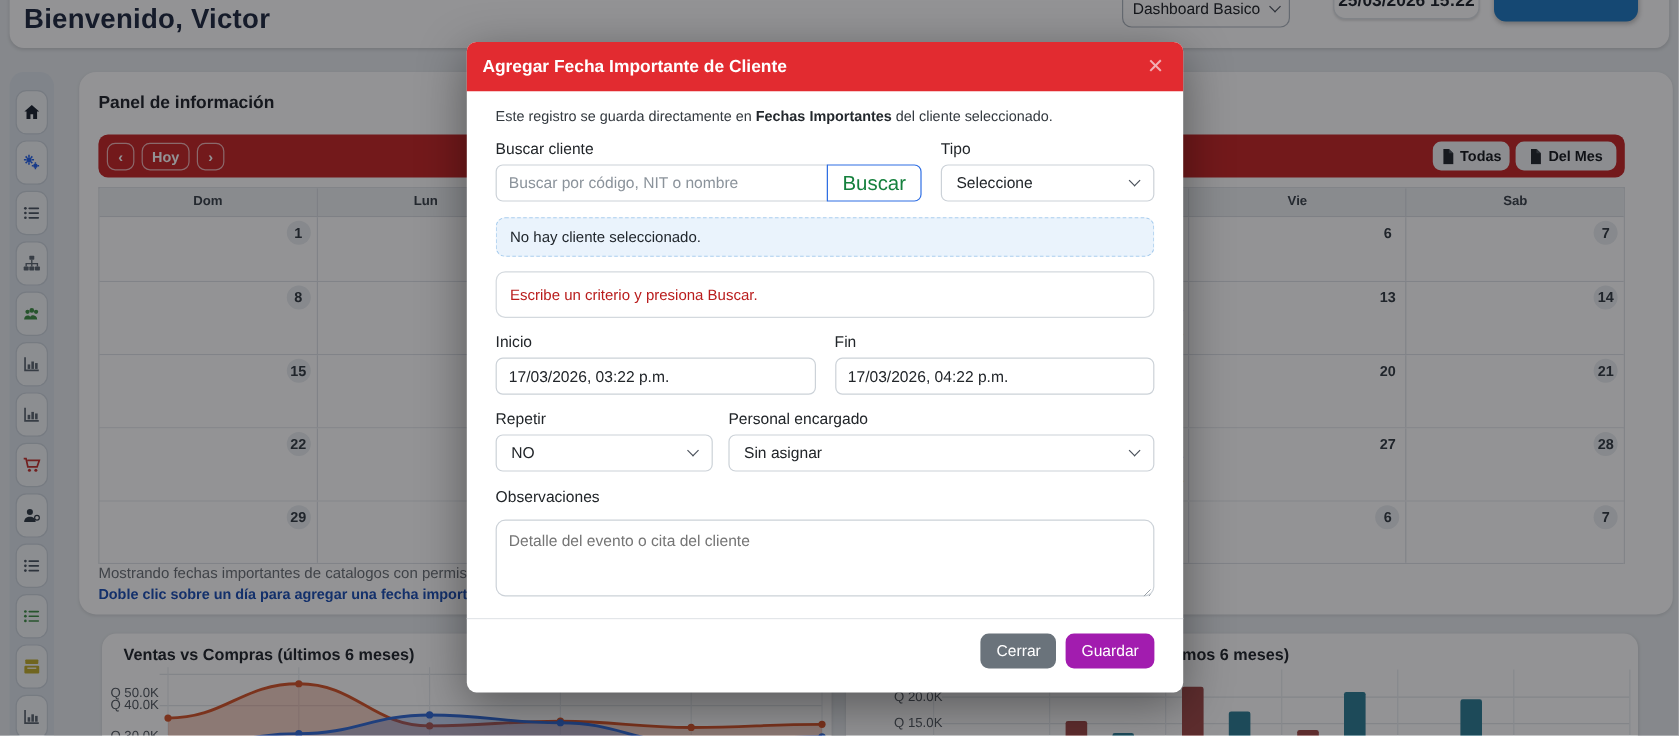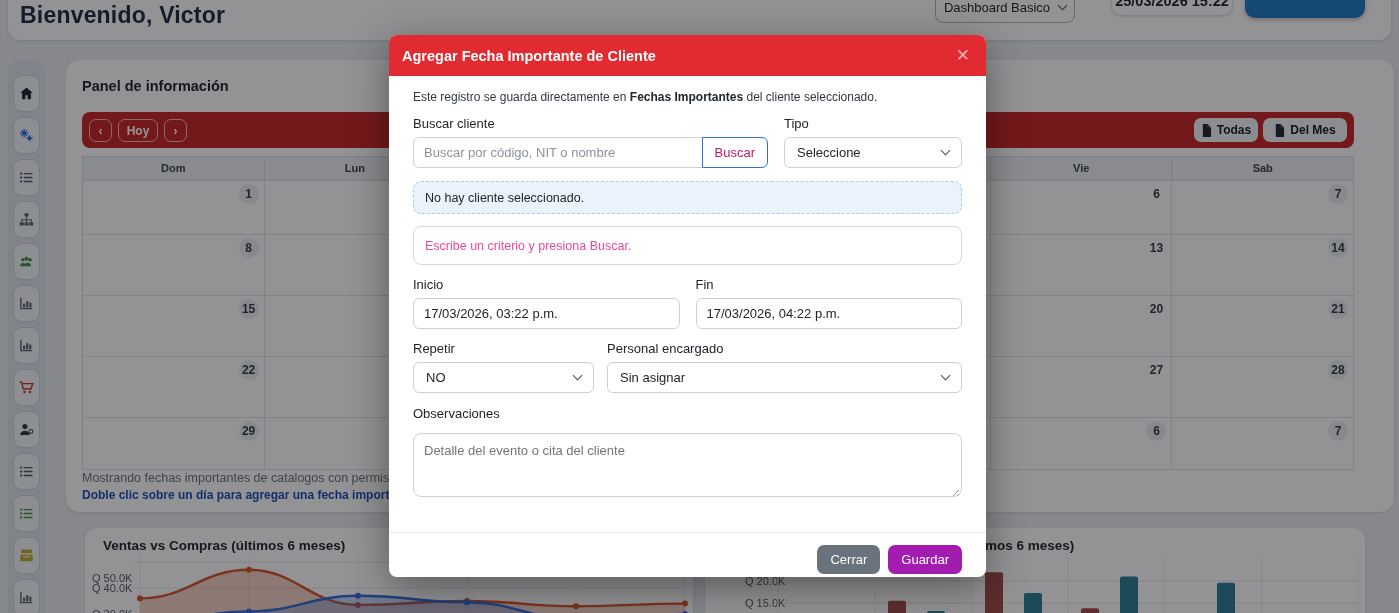--- a/index.html
+++ b/index.html
@@ -62,29 +62,29 @@
   .modal-body { padding:14px 24px 0 24px; }
   .intro { font-size:12px; color:#32383e; }
   .intro b { color:#23282d; }
   .f-label { font-size:13px; color:#212529; margin-bottom:6px; }
   .row2 { display:flex; gap:16px; margin-top:12px; }
   .col-grow { flex:1; }
   .igroup { display:flex; }
   .tin { height:31px; border:1px solid #ccd2d8; border-radius:6px; font-size:13px; color:#212529; padding:0 10px; font-family:inherit; width:100%; background:#fff; }
   .tin::placeholder { color:#8b939b; }
   .igroup .tin { border-radius:6px 0 0 6px; }
-  .btn-buscar { height:31px; padding:0 12px; background:#fff; border:1px solid #2f6fe4; color:#be185d; border-radius:0 6px 6px 0; font-size:13px; font-family:inherit; margin-left:-1px; }
+  .btn-buscar { height:31px; padding:0 12px; background:#fff; border:1px solid #2f6fe4; color:#15803d; border-radius:0 6px 6px 0; font-size:17px; font-family:inherit; margin-left:-1px; }
   .sel { height:31px; border:1px solid #ccd2d8; border-radius:6px; background:#fff; display:flex; align-items:center; font-size:13px; padding:0 12px; justify-content:space-between; }
   .col-tipo { width:178px; }
   .alert-info { margin-top:13px; height:33px; background:#eaf3fc; border:1.5px dashed #a9cdee; border-radius:8px; font-size:12.5px; color:#20262c; display:flex; align-items:center; padding:0 11px; }
-  .criteria { margin-top:12px; height:39px; border:1px solid #d4d9de; border-radius:8px; font-size:12.5px; color:#ec4899; display:flex; align-items:center; padding:0 11px; }
+  .criteria { margin-top:12px; height:39px; border:1px solid #d4d9de; border-radius:8px; font-size:12.5px; color:#b91c1c; display:flex; align-items:center; padding:0 11px; }
   .obs { margin-top:6px; width:100%; height:64px; border:1px solid #ccd2d8; border-radius:8px; font-size:13px; padding:9px 10px; color:#212529; font-family:inherit; resize:none; position:relative; }
   .obs-wrap { position:relative; }
   .resize-grip { position:absolute; right:3px; bottom:5px; width:9px; height:9px; background:repeating-linear-gradient(135deg,transparent,transparent 2px,#9aa1a8 2px,#9aa1a8 3px); clip-path:polygon(100% 0,100% 100%,0 100%); }
-  .modal-foot { margin-top:31px; border-top:1px solid #e3e6e9; padding:12px 24px 0 24px; display:flex; justify-content:flex-end; gap:8px; }
+  .modal-foot { margin-top:13px; border-top:1px solid #e3e6e9; padding:12px 24px 0 24px; display:flex; justify-content:flex-end; gap:8px; }
   .btn { height:29px; border:none; border-radius:7px; color:#fff; font-size:13px; font-family:inherit; padding:0 13px; }
   .btn-cerrar { background:#6a737b; }
   .btn-guardar { background:#a21caf; }
 </style>
 </head>
 <body>
 
 <div class="top-header">
   <div class="welcome">Bienvenido, Victor</div>
   <div class="dash-select">

